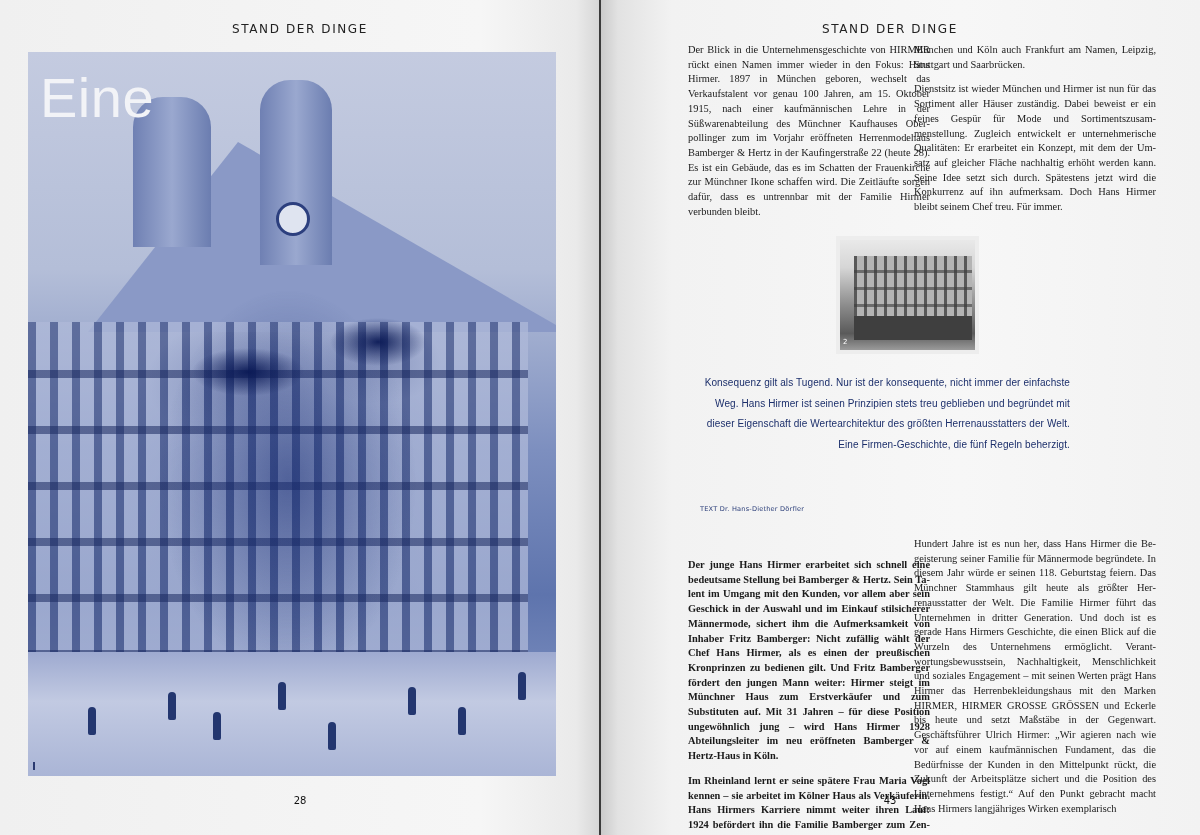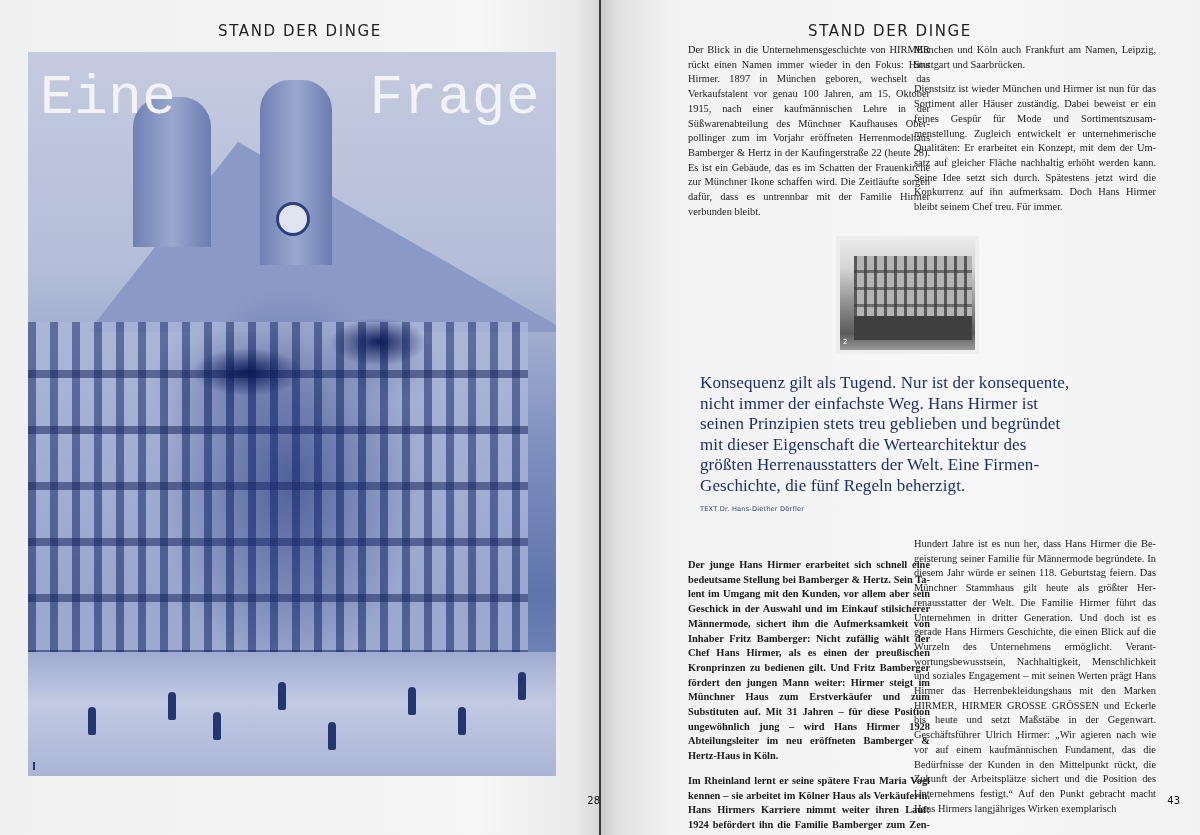--- a/index.html
+++ b/index.html
@@ -16,21 +16,21 @@
     .page-right {
       position: absolute; left: 600px; top: 0; width: 600px; height: 835px;
       background: linear-gradient(90deg, #c9c9c9 0%, #e2e2e2 3%, #f2f2f2 12%, #f7f7f7 60%, #f2f2f2 100%);
     }
     .gutter {
       position: absolute; left: 599px; top: 0; width: 2px; height: 835px;
       background: #3a3a3a;
     }
     .running-head {
       position: absolute; top: 22px; font-family: "DejaVu Sans", sans-serif;
-      font-size: 15px; letter-spacing: 1.6px; color: #222; text-align: center;
+      font-size: 12px; letter-spacing: 1.6px; color: #222; text-align: center;
     }
     .rh-left { left: 0; width: 600px; }
     .rh-right { left: 600px; width: 580px; }
 
     
     .photo {
       position: absolute; left: 28px; top: 52px; width: 528px; height: 724px;
       overflow: hidden;
       background:
         radial-gradient(ellipse 130px 90px at 210px 330px, rgba(20,40,110,0.85), rgba(20,40,110,0) 70%),
@@ -63,32 +63,32 @@
         radial-gradient(ellipse 70px 30px at 110px 120px, rgba(10,25,85,0.95), rgba(10,25,85,0) 80%),
         radial-gradient(ellipse 60px 30px at 240px 90px, rgba(10,25,85,0.95), rgba(10,25,85,0) 80%),
         radial-gradient(ellipse 160px 240px at 150px 230px, rgba(25,45,115,0.55), rgba(25,45,115,0) 80%);
     }
     .street {
       position: absolute; left: 0; top: 600px; width: 528px; height: 124px;
       background: linear-gradient(180deg, #9eaad0 0%, #c2cae2 40%, #aab5d6 100%);
     }
     .person { position: absolute; width: 8px; height: 28px; background: #23366f; border-radius: 4px 4px 2px 2px; }
     .headline {
-      position: absolute; color: #f2f3f7; font-family: Liberation Mono, monospace;
+      position: absolute; color: #f2f3f7; font-family: Liberation Sans, sans-serif;
       font-size: 56px; line-height: 1; letter-spacing: 0.5px; font-weight: normal;
     }
     .h-eine { left: 12px; top: 18px; }
     .h-frage { right: 16px; top: 18px; }
     .h-der { left: 12px; top: 646px; }
     .h-haltung { right: 12px; top: 646px; }
     .photo-mark { position: absolute; left: 5px; top: 710px; width: 2px; height: 8px; background: #2a3a70; }
 
     .page-number {
       position: absolute; top: 795px; font-family: "DejaVu Sans", sans-serif;
-      font-size: 10px; color: #111; text-align: right;
+      font-size: 10px; color: #111; text-align: center;
     }
     .pn-left { left: 0; width: 600px; }
     .pn-right { left: 600px; width: 580px; }
 
     
     .col {
       position: absolute; width: 242px; font-size: 10.4px; line-height: 14.7px;
       color: #1a1a1a; text-align: justify; hyphens: manual;
       font-family: "Liberation Serif", serif;
     }
@@ -117,22 +117,22 @@
       position: absolute; left: 14px; top: 16px; width: 118px; height: 84px;
       background: repeating-linear-gradient(180deg, rgba(0,0,0,0) 0 14px, rgba(60,60,60,0.6) 14px 17px);
     }
     .inset-base { position: absolute; left: 14px; top: 76px; width: 118px; height: 24px; background: #3f3f3f; }
     .inset-caption {
       position: absolute; left: 3px; bottom: 4px; font-family: "DejaVu Sans", sans-serif;
       font-size: 7px; color: #fff;
     }
 
     .lead {
-      position: absolute; left: 700px; top: 373px; width: 370px; text-align: left;
-      font-family: Liberation Serif, serif; font-size: 17px; line-height: 20.5px;
+      position: absolute; left: 700px; top: 373px; width: 370px; text-align: right;
+      font-family: Liberation Sans, sans-serif; font-size: 10px; line-height: 20.5px;
       color: #1c2f6b; letter-spacing: 0.1px;
     }
     .byline {
       position: absolute; left: 700px; top: 505px; width: 370px; 
       font-family: "DejaVu Sans", sans-serif; font-size: 6.6px; color: #2a3d78; letter-spacing: 0.2px;
     }
   </style>
 </head>
 <body>
 
@@ -153,21 +153,20 @@
         <div class="person" style="left:60px;top:55px"></div>
         <div class="person" style="left:140px;top:40px"></div>
         <div class="person" style="left:185px;top:60px"></div>
         <div class="person" style="left:250px;top:30px"></div>
         <div class="person" style="left:300px;top:70px"></div>
         <div class="person" style="left:380px;top:35px"></div>
         <div class="person" style="left:430px;top:55px"></div>
         <div class="person" style="left:490px;top:20px"></div>
       </div>
       <div class="headline h-eine">Eine</div>
-      <div class="headline h-frage">Frage</div>
       <div class="photo-mark"></div>
     </div>
 
     <div class="page-number pn-left">28</div>
   </div>
 
   <div class="page-right"></div>
   <div class="running-head rh-right">STAND DER DINGE</div>
 
   <div class="col col-a-top">

